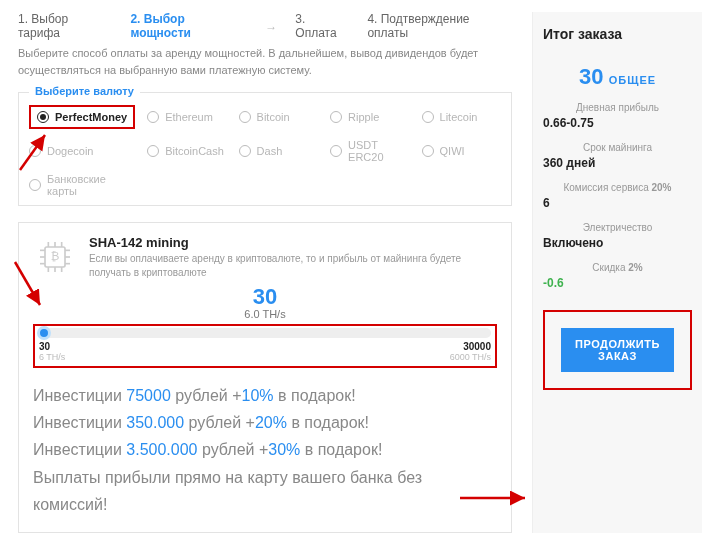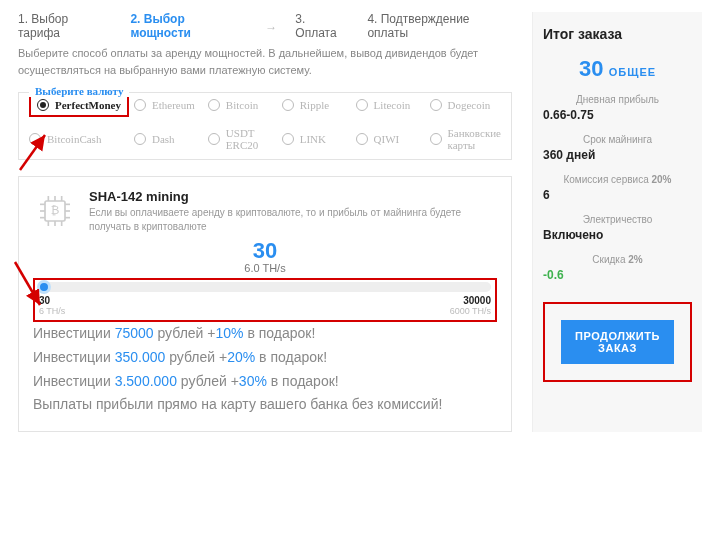--- a/index.html
+++ b/index.html
@@ -10,23 +10,23 @@
 
   
   .steps { display: flex; align-items: center; gap: 18px; font-size: 12px; color: #666; margin-bottom: 5px; }
   .step-active { color: #2a8ef0; font-weight: 700; }
   .step-arrow { color: #bbb; }
 
   
   .desc { font-size: 11px; color: #888; line-height: 1.5; margin-bottom: 14px; }
 
   
-  .currency-box { border: 1px solid #e3e3e3; padding: 0 10px 8px; position: relative; margin-bottom: 16px; font-family: Liberation Serif, serif; }
+  .currency-box { border: 1px solid #e3e3e3; padding: 12px 10px 8px; position: relative; margin-bottom: 16px; }
   .currency-legend { position: absolute; top: -8px; left: 10px; background: #fff; padding: 0 6px; font-size: 11px; color: #2a8ef0; font-weight: 600; }
-  .currency-grid { display: grid; grid-template-columns: repeat(6, 1fr); gap: 10px 5px; }
+  .currency-grid { display: grid; grid-template-columns: repeat(5, 1fr); gap: 10px 12px; }
   .radio { display: flex; align-items: center; gap: 6px; font-size: 11px; color: #b6b6b6; cursor: pointer; }
   .radio.selected { color: #222; font-weight: 700; }
   .rcircle { width: 12px; height: 12px; border: 1px solid #bbb; border-radius: 50%; position: relative; flex-shrink: 0; }
   .radio.selected .rcircle { border-color: #222; }
   .radio.selected .rcircle::after { content: ""; position: absolute; inset: 2px; background: #222; border-radius: 50%; }
   .hl-radio { border: 2px solid #d40000; padding: 4px 6px; }
 
   
   .mining-box { border: 1px solid #e3e3e3; padding: 12px 14px 14px; }
   .mining-head { display: flex; gap: 12px; margin-bottom: 6px; }
@@ -40,26 +40,26 @@
 
   .slider-wrap { border: 2px solid #d40000; padding: 2px 4px 4px; margin-top: 4px; position: relative; }
   .slider-track { height: 10px; background: #eee; border-radius: 5px; position: relative; }
   .slider-thumb { position: absolute; left: 0; top: 50%; transform: translate(-2px,-50%); width: 14px; height: 14px; border-radius: 50%; background: #2a8ef0; border: 3px solid #bfe0fb; }
   .slider-labels { display: flex; justify-content: space-between; font-size: 10px; margin-top: 3px; }
   .slider-labels .l { text-align: left; }
   .slider-labels .r { text-align: right; }
   .slider-labels .v { font-weight: 700; color: #222; }
   .slider-labels .u { color: #bcbcbc; font-size: 9px; }
 
-  .bonuses { font-size: 14px; color: #888; line-height: 1.7; }
+  .bonuses { margin-top: 14px; font-size: 16px; color: #888; line-height: 1.7; }
   .bonuses .amt { color: #2a8ef0; }
   .bonuses .pct { color: #2a8ef0; }
 
   
-  .side-title { font-size: 14px; font-weight: 700; color: #222; margin-bottom: 14px; }
+  .side-title { font-size: 14px; font-weight: 700; color: #222; margin-bottom: 22px; }
   .side-row { text-align: center; margin-bottom: 4px; }
   .side-big { font-size: 22px; font-weight: 700; color: #2a8ef0; display: inline-block; }
   .side-big-label { font-size: 11px; font-weight: 700; color: #2a8ef0; letter-spacing: 1px; margin-left: 2px; }
   .side-label { font-size: 10px; color: #999; text-align: center; margin-top: 12px; }
   .side-val { font-size: 12px; font-weight: 700; color: #222; text-align: left; margin-top: 3px; }
   .side-val.green { color: #3fb24f; }
 
   .continue-wrap { margin-top: 20px; border: 2px solid #d40000; padding: 16px; }
   .continue-btn { width: 100%; background: #2a8ef0; color: #fff; border: none; padding: 10px 4px; font-size: 11px; font-weight: 700; letter-spacing: 0.5px; cursor: pointer; }
 
@@ -113,24 +113,20 @@
             <span class="rcircle"></span>
             <span>BitcoinCash</span>
           </label>
         <label class="radio">
             <span class="rcircle"></span>
             <span>Dash</span>
           </label>
         <label class="radio">
             <span class="rcircle"></span>
             <span>USDT ERC20</span>
-          </label>
-        <label class="radio">
-            <span class="rcircle"></span>
-            <span>LINK</span>
           </label>
         <label class="radio">
             <span class="rcircle"></span>
             <span>QIWI</span>
           </label>
         <label class="radio">
             <span class="rcircle"></span>
             <span>Банковские карты</span>
           </label>
       </div>

